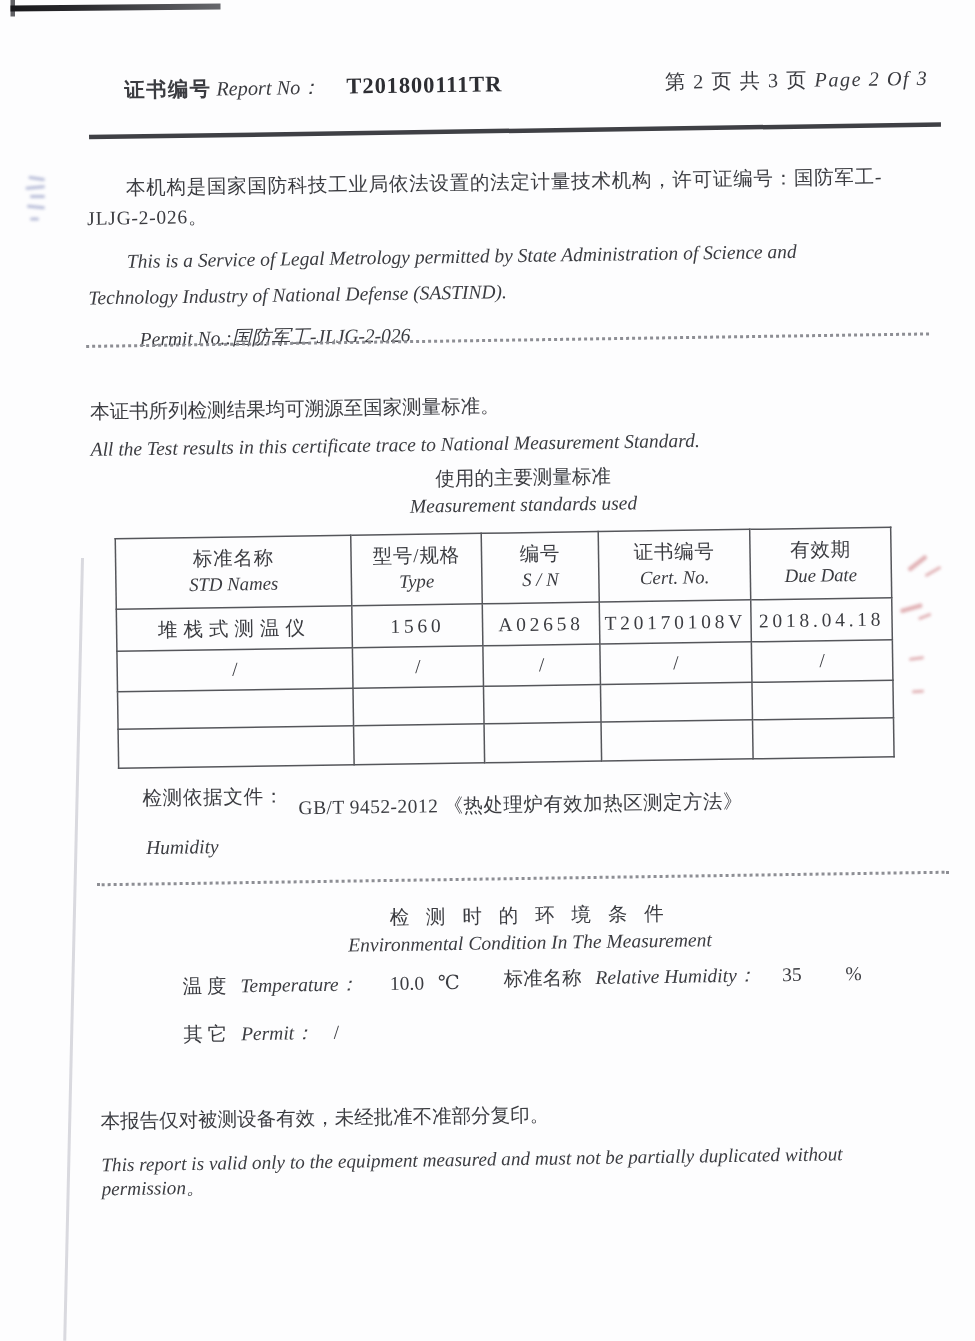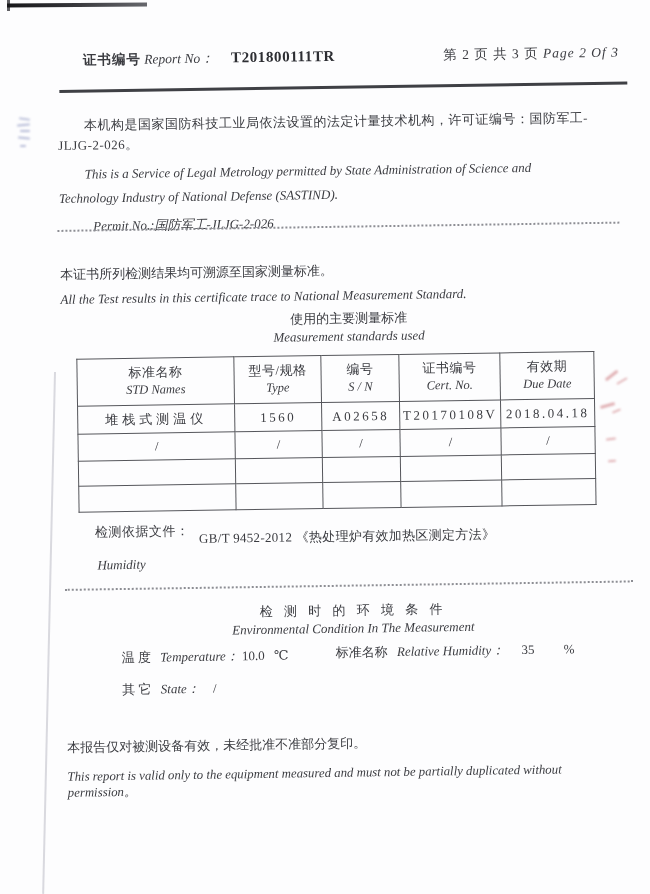--- a/index.html
+++ b/index.html
@@ -56,21 +56,21 @@
   .refblk .rlabel{position:absolute;left:0;top:2px;letter-spacing:.5px;}
   .refblk .rvalue{position:absolute;left:104px;top:10px;letter-spacing:.3px;}
   .refblk .ren{position:absolute;left:2px;top:36px;}
 
   
   .env-title{top:602px;left:70px;width:560px;text-align:center;font-size:13px;line-height:1.4;}
   .env-title .zh{letter-spacing:4px;}
   .env-row1l{top:646px;left:118px;font-size:13px;}
   .env-row1r{top:644px;left:332px;font-size:13px;}
   .env-row2{top:678px;left:118px;font-size:13px;}
-  .gap6{margin-left:6px;} .gap14{margin-left:14px;text-align:center;} .gap18{}
+  .gap6{margin-left:6px;} .gap14{margin-left:14px;text-align:center;} .gap18{margin-left:18px;}
   .gap26{margin-left:26px;} .gap10{margin-left:10px;}
 
   
   .foot{top:735px;left:62px;width:545px;font-size:13px;}
   .foot .en{margin-top:13px;font-size:12.8px;}
 
   
   .art-topline{position:absolute;left:7px;top:3px;width:140px;height:4px;
     background:linear-gradient(to right,#17171a 0%,#2c2c30 35%,#66676c 100%);
     transform:rotate(-0.5deg);}
@@ -230,21 +230,21 @@
     <span class="gap6">℃</span>
   </div>
   <div class="abs env-row1r">
     <span class="zh">标准名称</span>
     <span class="it gap6">Relative Humidity：</span>
     <span class="gap14">35</span>
     <span class="gap26">%</span>
   </div>
   <div class="abs env-row2">
     <span class="zh">其  它</span>
-    <span class="it gap6">State：</span>
+    <span class="it gap6">Permit：</span>
     <span class="gap10">/</span>
   </div>
 
   <div class="abs foot">
     <div class="zh">本报告仅对被测设备有效，未经批准不准部分复印。</div>
     <div class="it en">This report is valid only to the equipment measured and must not be partially duplicated without permission。</div>
   </div>
 
 </div>
 

